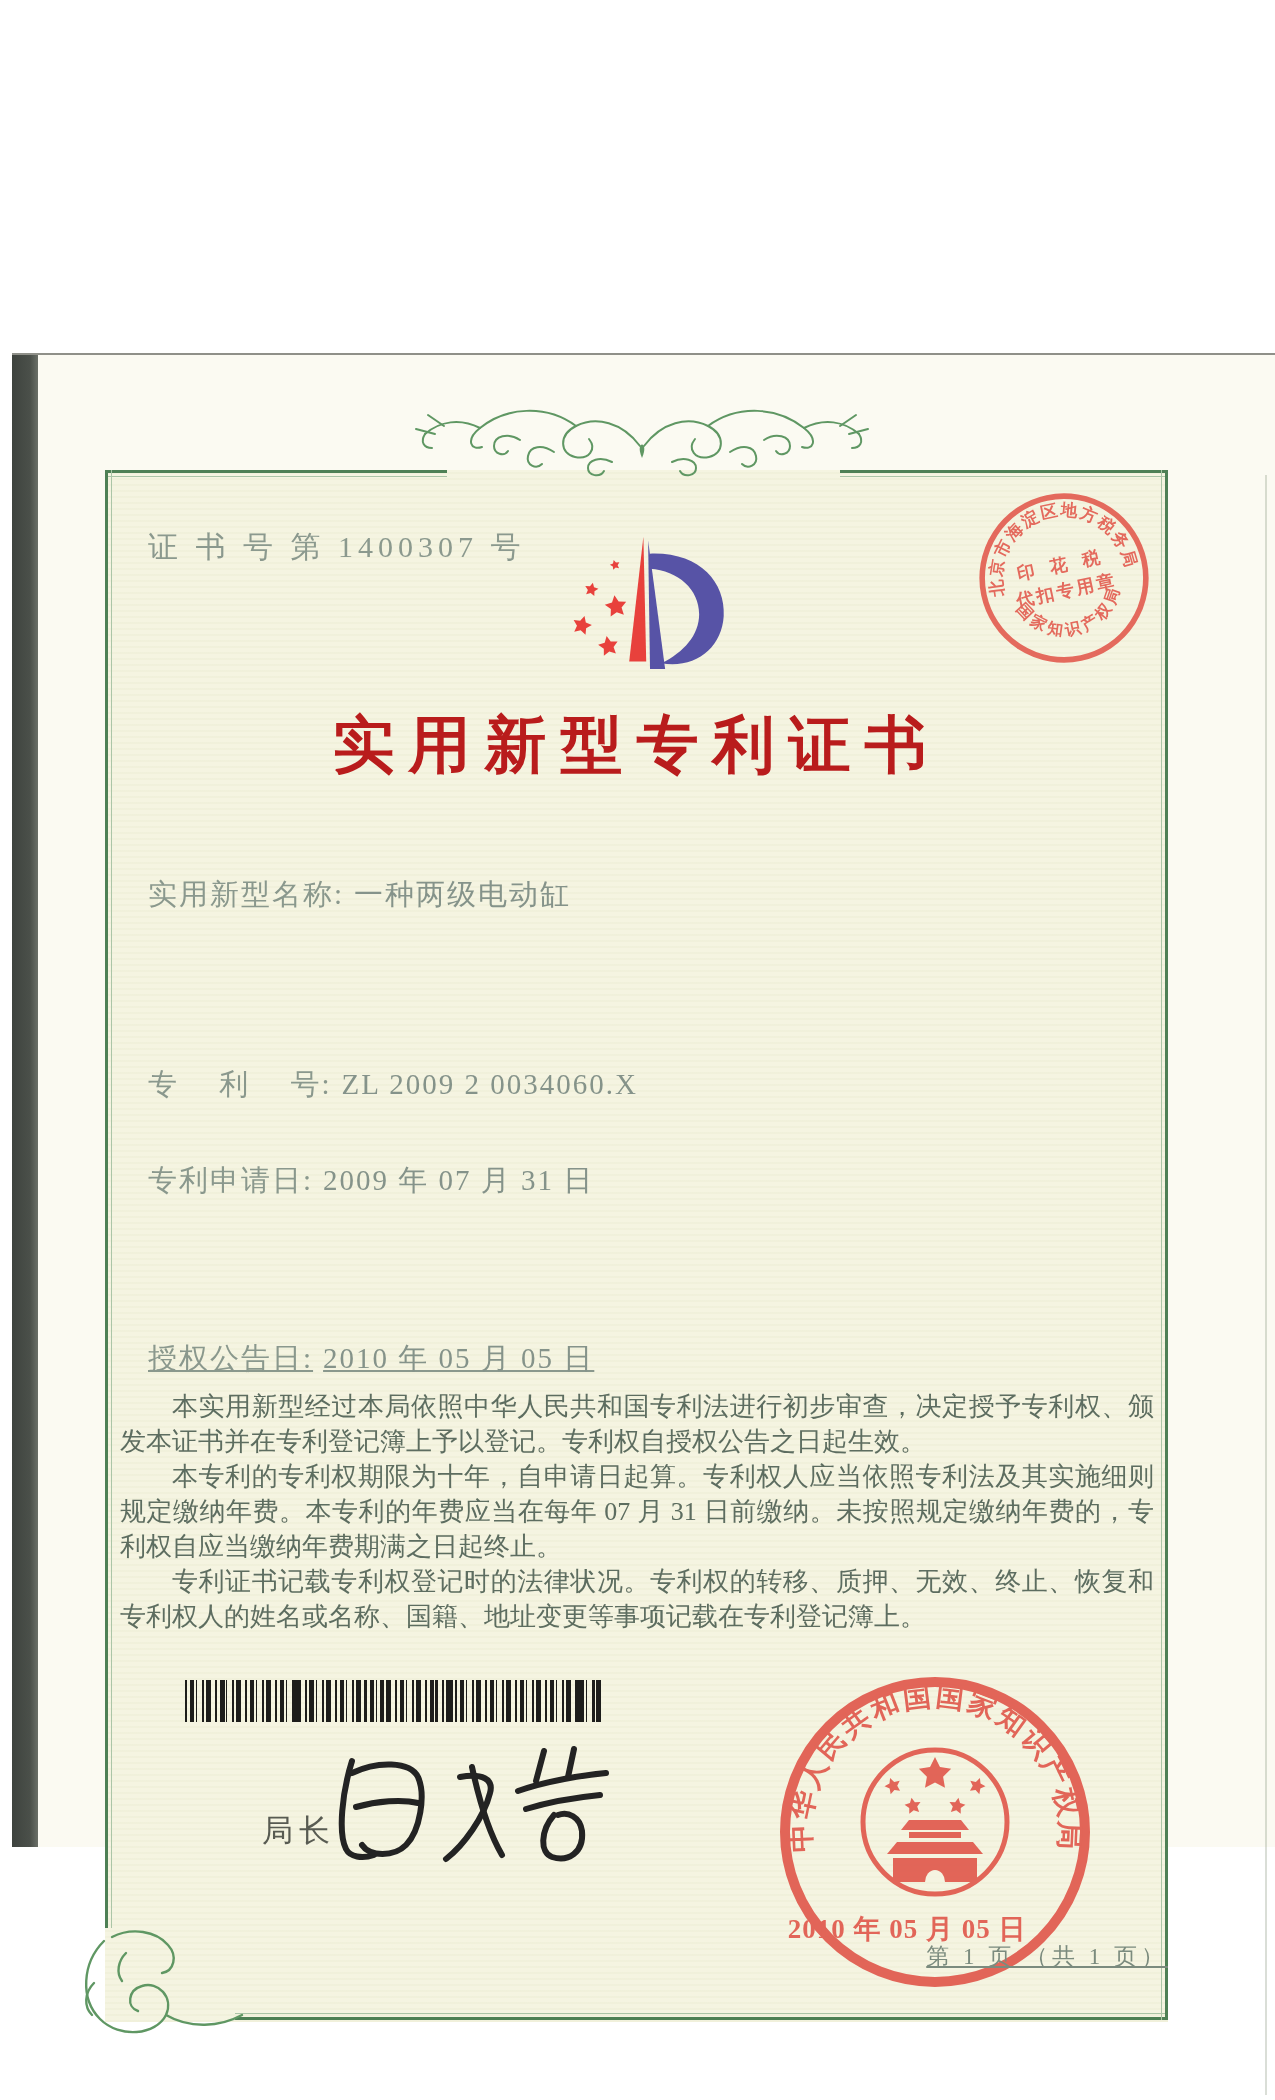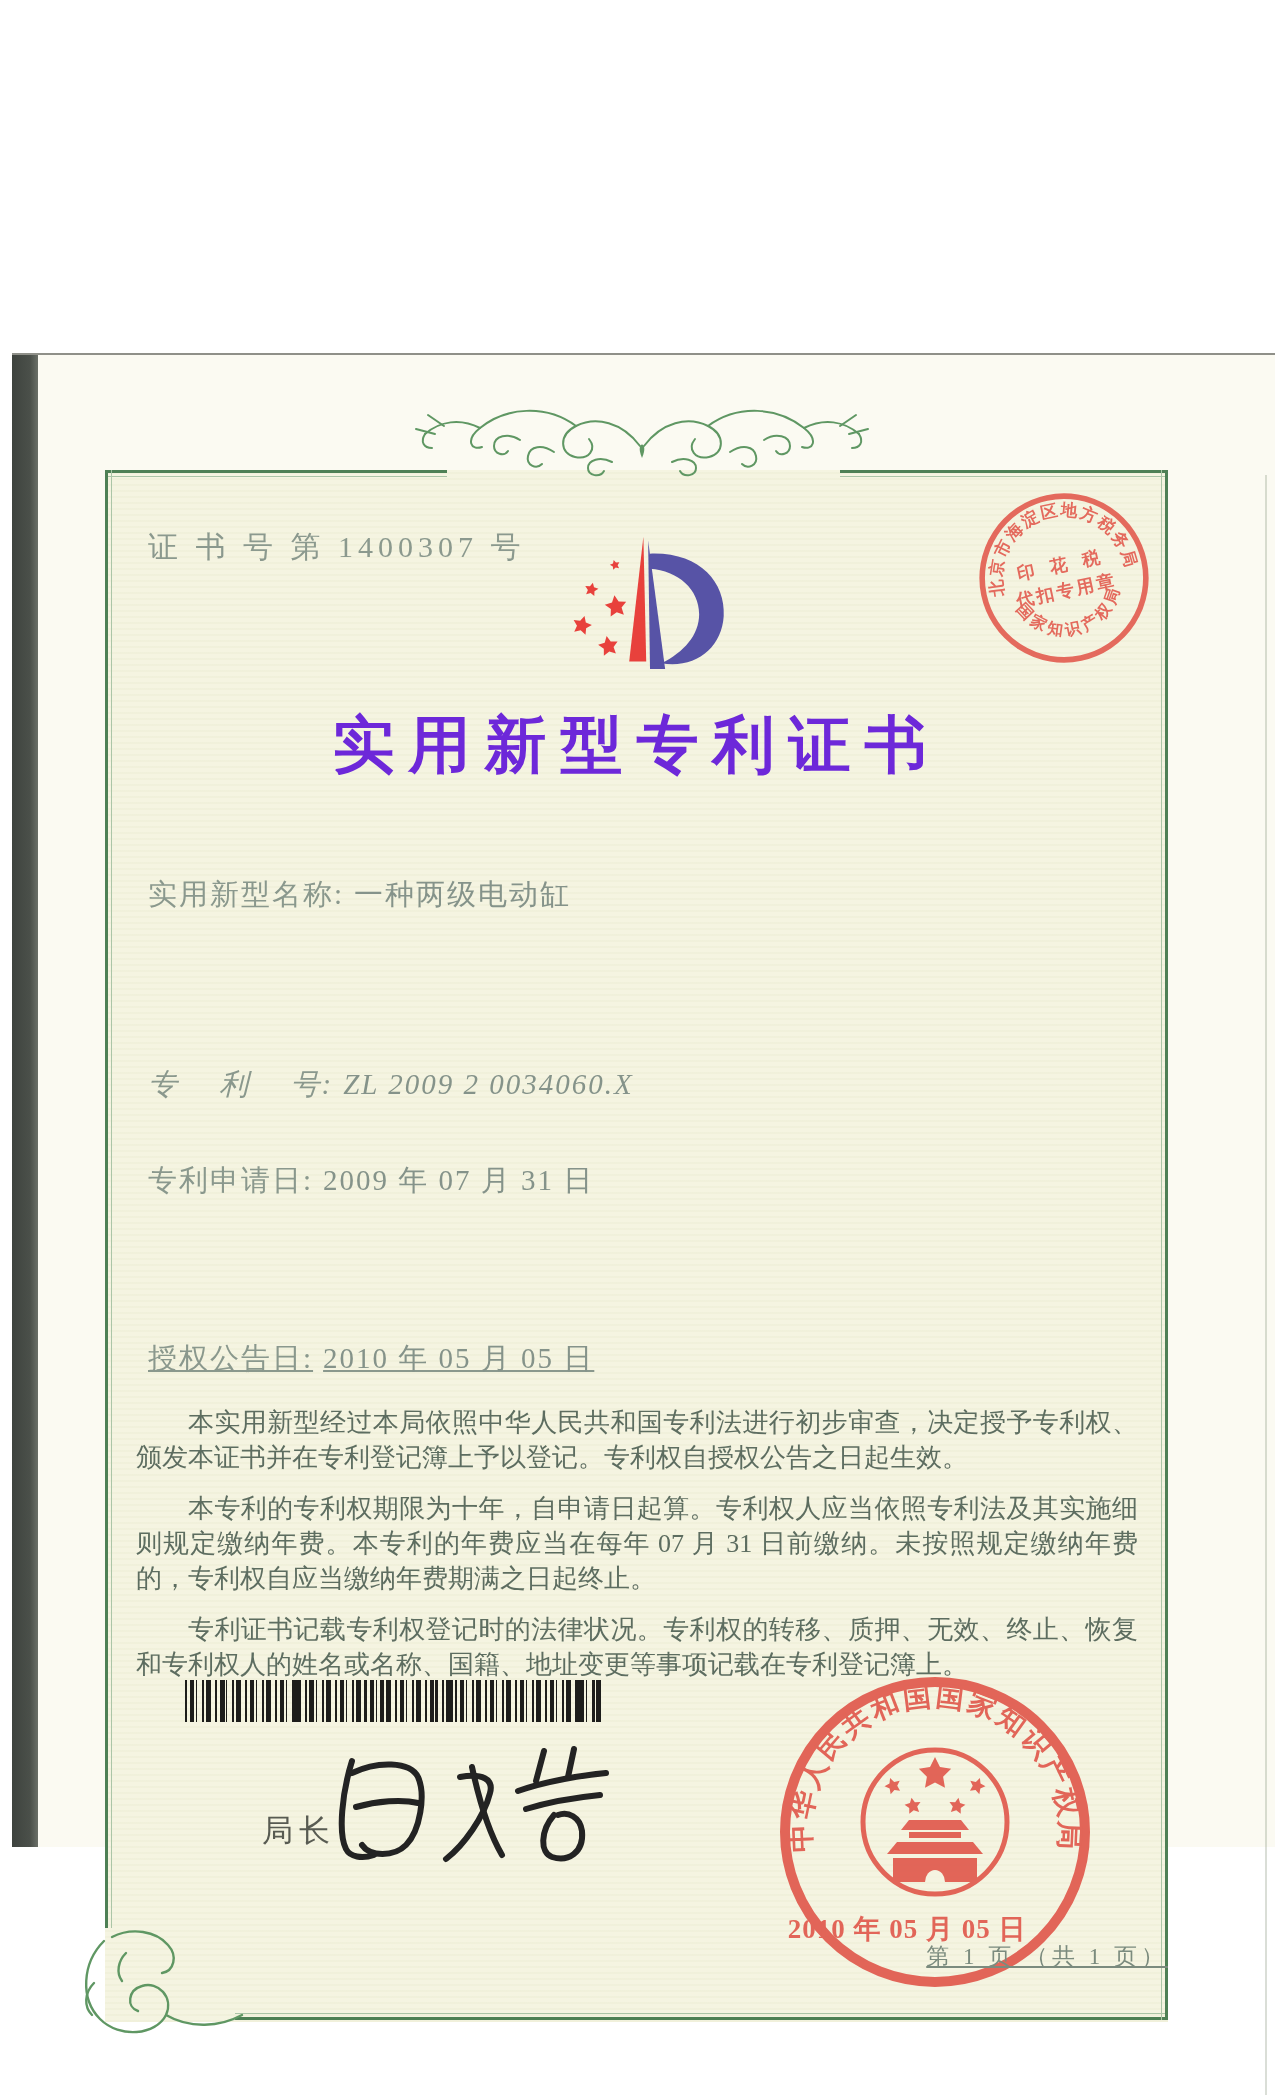--- a/index.html
+++ b/index.html
@@ -44,37 +44,37 @@
   #border-bottom{ left:223px; top:1658px; width:933px; }
   #border-left  { left:93px;  top:115px;  height:1458px; }
   #border-right { left:1149px;top:115px;  height:1550px; }
 
   
   #cert-no {
     left:136px; top:172px; font-size:30px; letter-spacing:5px; color:#8b998e;
   }
   #title {
     left:93px; top:348px; width:1063px; text-align:center;
-    font-size:62px; font-weight:bold; letter-spacing:14px; color:#6d28d9;
+    font-size:62px; font-weight:bold; letter-spacing:14px; color:#b91c1c;
   }
   .field-row { left:136px; font-size:29px; letter-spacing:2px; color:#8a988d; white-space:nowrap; }
   .field-row .val { margin-left:10px; color:#85938a; }
   #field-0 { top:520px; }
   #field-1 { top:615px; }
-  #field-2 { top:710px;font-style:italic; }
+  #field-2 { top:710px; }
   #field-3 { top:806px; }
   #field-4 { top:896px; }
   #field-5 { top:984px;text-decoration:underline; }
 
   #body-text {
     left:108px; top:1034px; width:1034px;
     font-size:26px; line-height:35px; color:#5d6d60;
     text-align:justify;
   }
-  #body-text p { margin:16px; text-indent:2em; }
+  #body-text p { margin:0; text-indent:2em; }
 
   #barcode {
     left:173px; top:1325px; width:418px; height:42px;
     background:
       repeating-linear-gradient(90deg,#1d1d1b 0 2px,rgba(0,0,0,0) 2px 5px,#1d1d1b 5px 9px,rgba(0,0,0,0) 9px 11px,#1d1d1b 11px 12px,rgba(0,0,0,0) 12px 17px,#1d1d1b 17px 19px,rgba(0,0,0,0) 19px 21px,#1d1d1b 21px 26px,rgba(0,0,0,0) 26px 30px),
       repeating-linear-gradient(90deg,rgba(0,0,0,0) 0 37px,#1d1d1b 37px 40px,rgba(0,0,0,0) 40px 53px,#1d1d1b 53px 55px,rgba(0,0,0,0) 55px 71px);
   }
 
   #director-label {
     left:250px; top:1455px; font-size:31px; letter-spacing:6px; color:#585b52;

